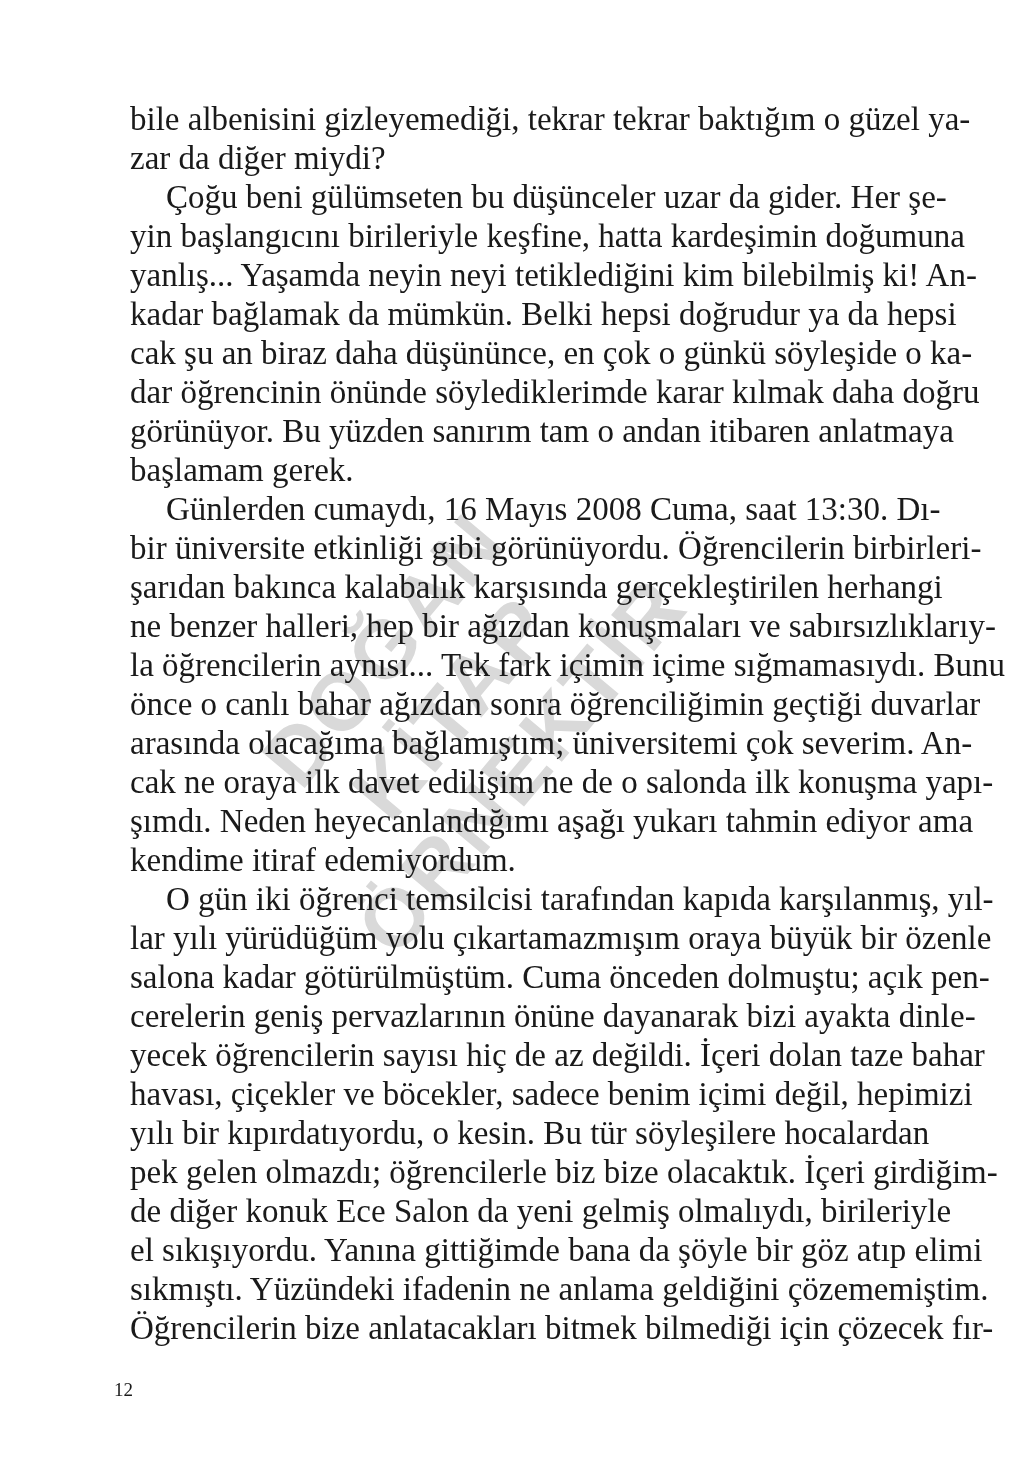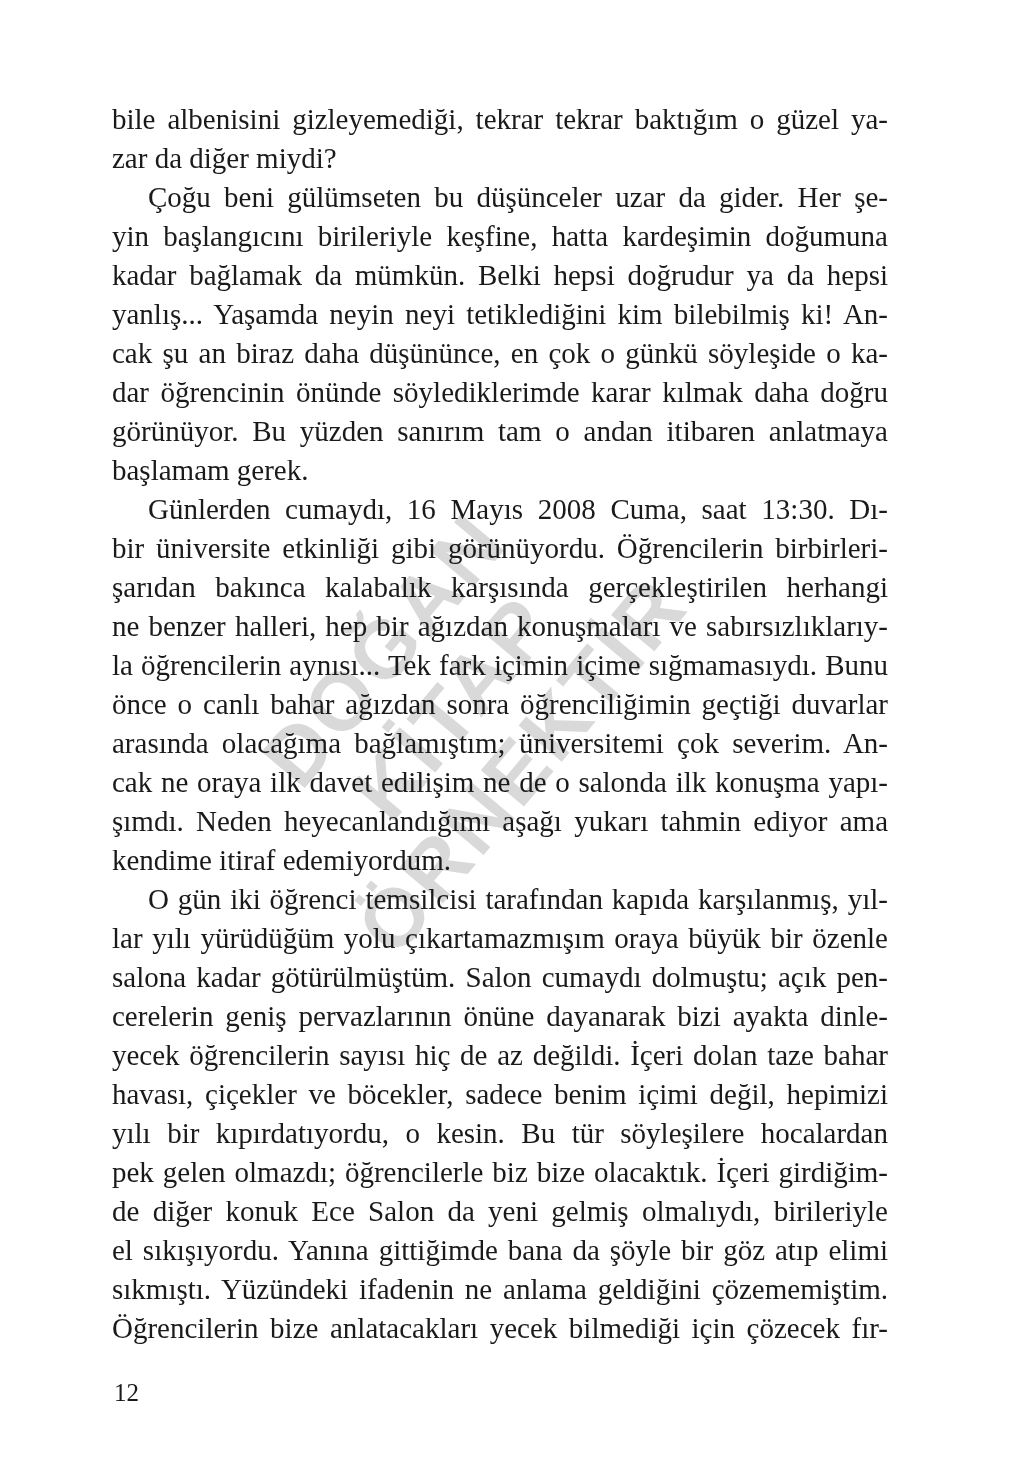--- a/index.html
+++ b/index.html
@@ -15,25 +15,25 @@
     }
     .page {
       position: absolute;
       left: 0; top: 0;
       width: 1024px;
       height: 1478px;
       background: #ffffff;
     }
     .text-block {
       position: absolute;
-      left: 112px;
+      left: 130px;
       top: 100px;
       width: 776px;
       font-family: "Liberation Serif", "DejaVu Serif", serif;
-      font-size: 29px;
+      font-size: 33px;
       line-height: 39px;
       color: #1a1a1a;
       text-align: justify;
       z-index: 2;
     }
     .line {
       display: block;
       height: 39px;
       white-space: nowrap;
       text-align: justify;
@@ -43,21 +43,21 @@
       text-align-last: left;
     }
     .line.indent {
       padding-left: 36px;
     }
     .page-number {
       position: absolute;
       left: 114px;
       top: 1379px;
       font-family: "Liberation Serif", "DejaVu Serif", serif;
-      font-size: 25px;
+      font-size: 19px;
       color: #1a1a1a;
       z-index: 2;
     }
     .watermark {
       position: absolute;
       left: 200px;
       top: 560px;
       width: 560px;
       height: 340px;
       transform: rotate(-50deg);
@@ -84,45 +84,45 @@
   <div class="watermark">
     <span class="wm-line">DOĞAN KİTAP</span>
     <span class="wm-line">ÖRNEKTİR</span>
   </div>
 
   <div class="text-block" id="text-block">
       <span class="line">bile albenisini gizleyemediği, tekrar tekrar baktığım o güzel ya-</span>
       <span class="line last">zar da diğer miydi?</span>
       <span class="line indent">Çoğu beni gülümseten bu düşünceler uzar da gider. Her şe-</span>
       <span class="line">yin başlangıcını birileriyle keşfine, hatta kardeşimin doğumuna</span>
+      <span class="line">yanlış... Yaşamda neyin neyi tetiklediğini kim bilebilmiş ki! An-</span>
       <span class="line">kadar bağlamak da mümkün. Belki hepsi doğrudur ya da hepsi</span>
-      <span class="line">yanlış... Yaşamda neyin neyi tetiklediğini kim bilebilmiş ki! An-</span>
       <span class="line">cak şu an biraz daha düşününce, en çok o günkü söyleşide o ka-</span>
       <span class="line">dar öğrencinin önünde söylediklerimde karar kılmak daha doğru</span>
       <span class="line">görünüyor. Bu yüzden sanırım tam o andan itibaren anlatmaya</span>
       <span class="line last">başlamam gerek.</span>
       <span class="line indent">Günlerden cumaydı, 16 Mayıs 2008 Cuma, saat 13:30. Dı-</span>
       <span class="line">bir üniversite etkinliği gibi görünüyordu. Öğrencilerin birbirleri-</span>
       <span class="line">şarıdan bakınca kalabalık karşısında gerçekleştirilen herhangi</span>
       <span class="line">ne benzer halleri, hep bir ağızdan konuşmaları ve sabırsızlıklarıy-</span>
       <span class="line">la öğrencilerin aynısı... Tek fark içimin içime sığmamasıydı. Bunu</span>
       <span class="line">önce o canlı bahar ağızdan sonra öğrenciliğimin geçtiği duvarlar</span>
       <span class="line">arasında olacağıma bağlamıştım; üniversitemi çok severim. An-</span>
       <span class="line">cak ne oraya ilk davet edilişim ne de o salonda ilk konuşma yapı-</span>
       <span class="line">şımdı. Neden heyecanlandığımı aşağı yukarı tahmin ediyor ama</span>
       <span class="line last">kendime itiraf edemiyordum.</span>
       <span class="line indent">O gün iki öğrenci temsilcisi tarafından kapıda karşılanmış, yıl-</span>
       <span class="line">lar yılı yürüdüğüm yolu çıkartamazmışım oraya büyük bir özenle</span>
-      <span class="line">salona kadar götürülmüştüm. Salon cumaydı dolmuştu; açık pen-</span>
+      <span class="line">salona kadar götürülmüştüm. Cuma önceden dolmuştu; açık pen-</span>
       <span class="line">cerelerin geniş pervazlarının önüne dayanarak bizi ayakta dinle-</span>
       <span class="line">yecek öğrencilerin sayısı hiç de az değildi. İçeri dolan taze bahar</span>
       <span class="line">havası, çiçekler ve böcekler, sadece benim içimi değil, hepimizi</span>
       <span class="line">yılı bir kıpırdatıyordu, o kesin. Bu tür söyleşilere hocalardan</span>
       <span class="line">pek gelen olmazdı; öğrencilerle biz bize olacaktık. İçeri girdiğim-</span>
       <span class="line">de diğer konuk Ece Salon da yeni gelmiş olmalıydı, birileriyle</span>
       <span class="line">el sıkışıyordu. Yanına gittiğimde bana da şöyle bir göz atıp elimi</span>
       <span class="line">sıkmıştı. Yüzündeki ifadenin ne anlama geldiğini çözememiştim.</span>
-      <span class="line">Öğrencilerin bize anlatacakları yecek bilmediği için çözecek fır-</span>
+      <span class="line">Öğrencilerin bize anlatacakları bitmek bilmediği için çözecek fır-</span>
     </div>
 
   <div class="page-number">12</div>
 
 </div>
 
 </body></html>

